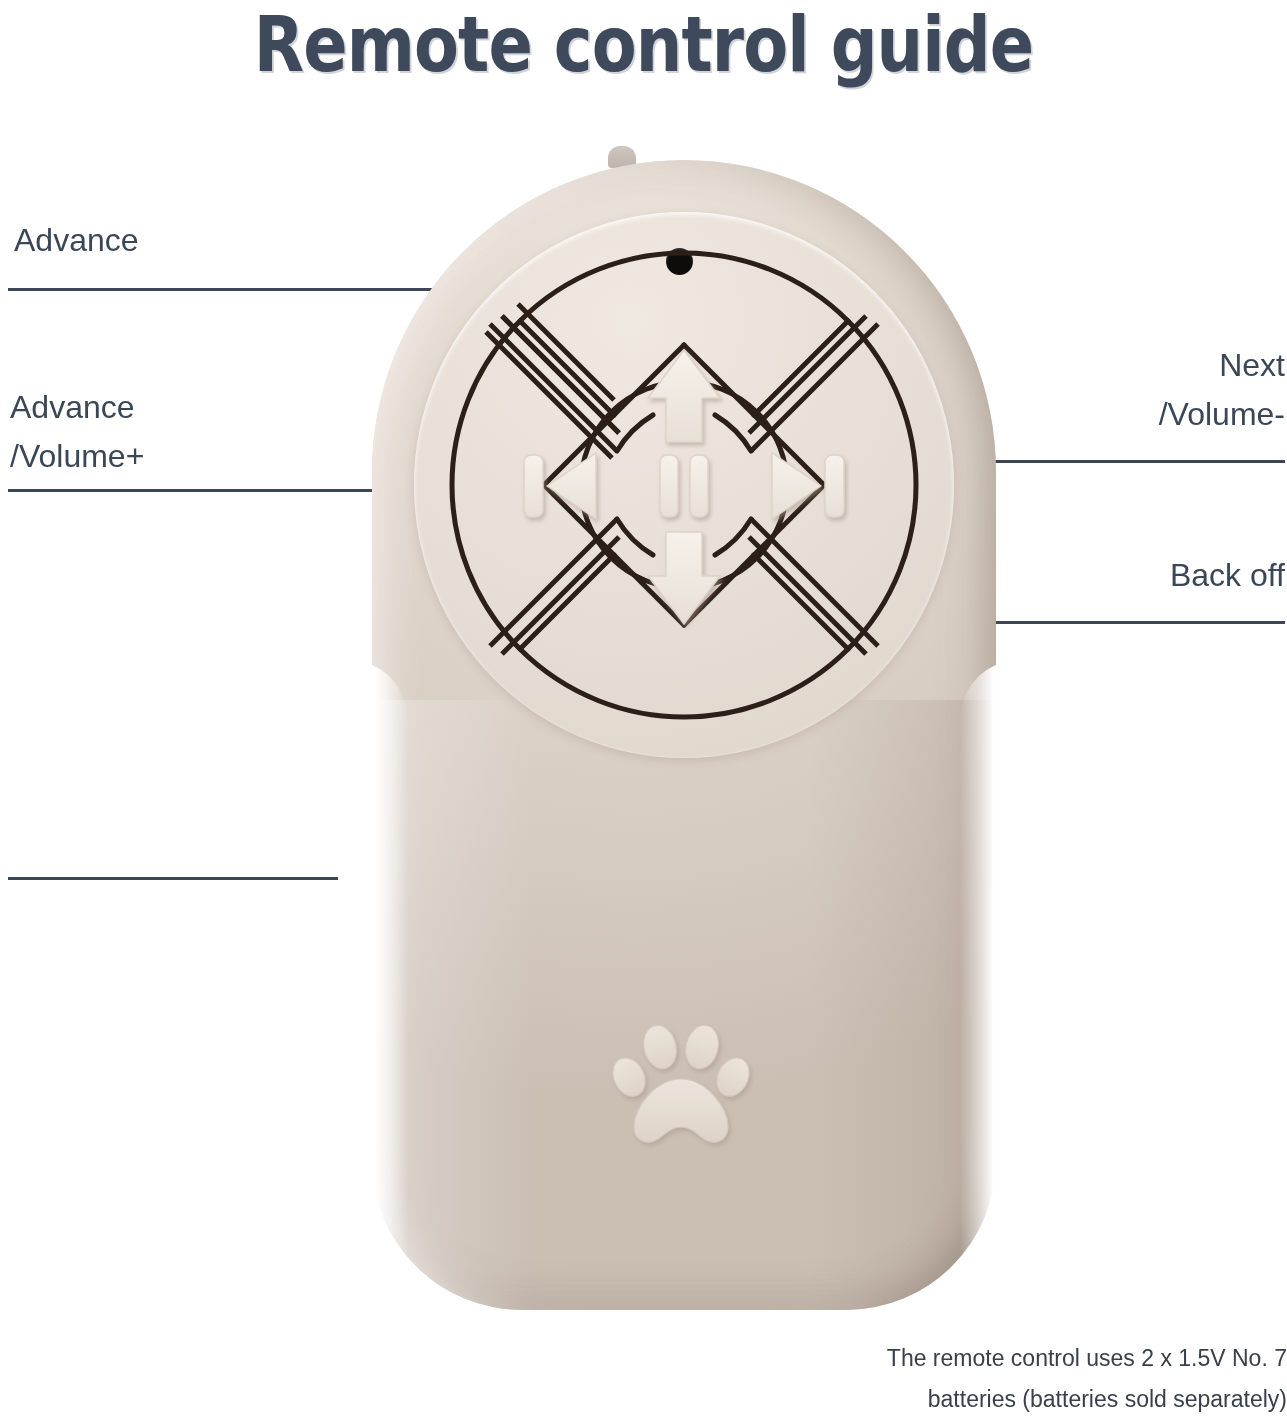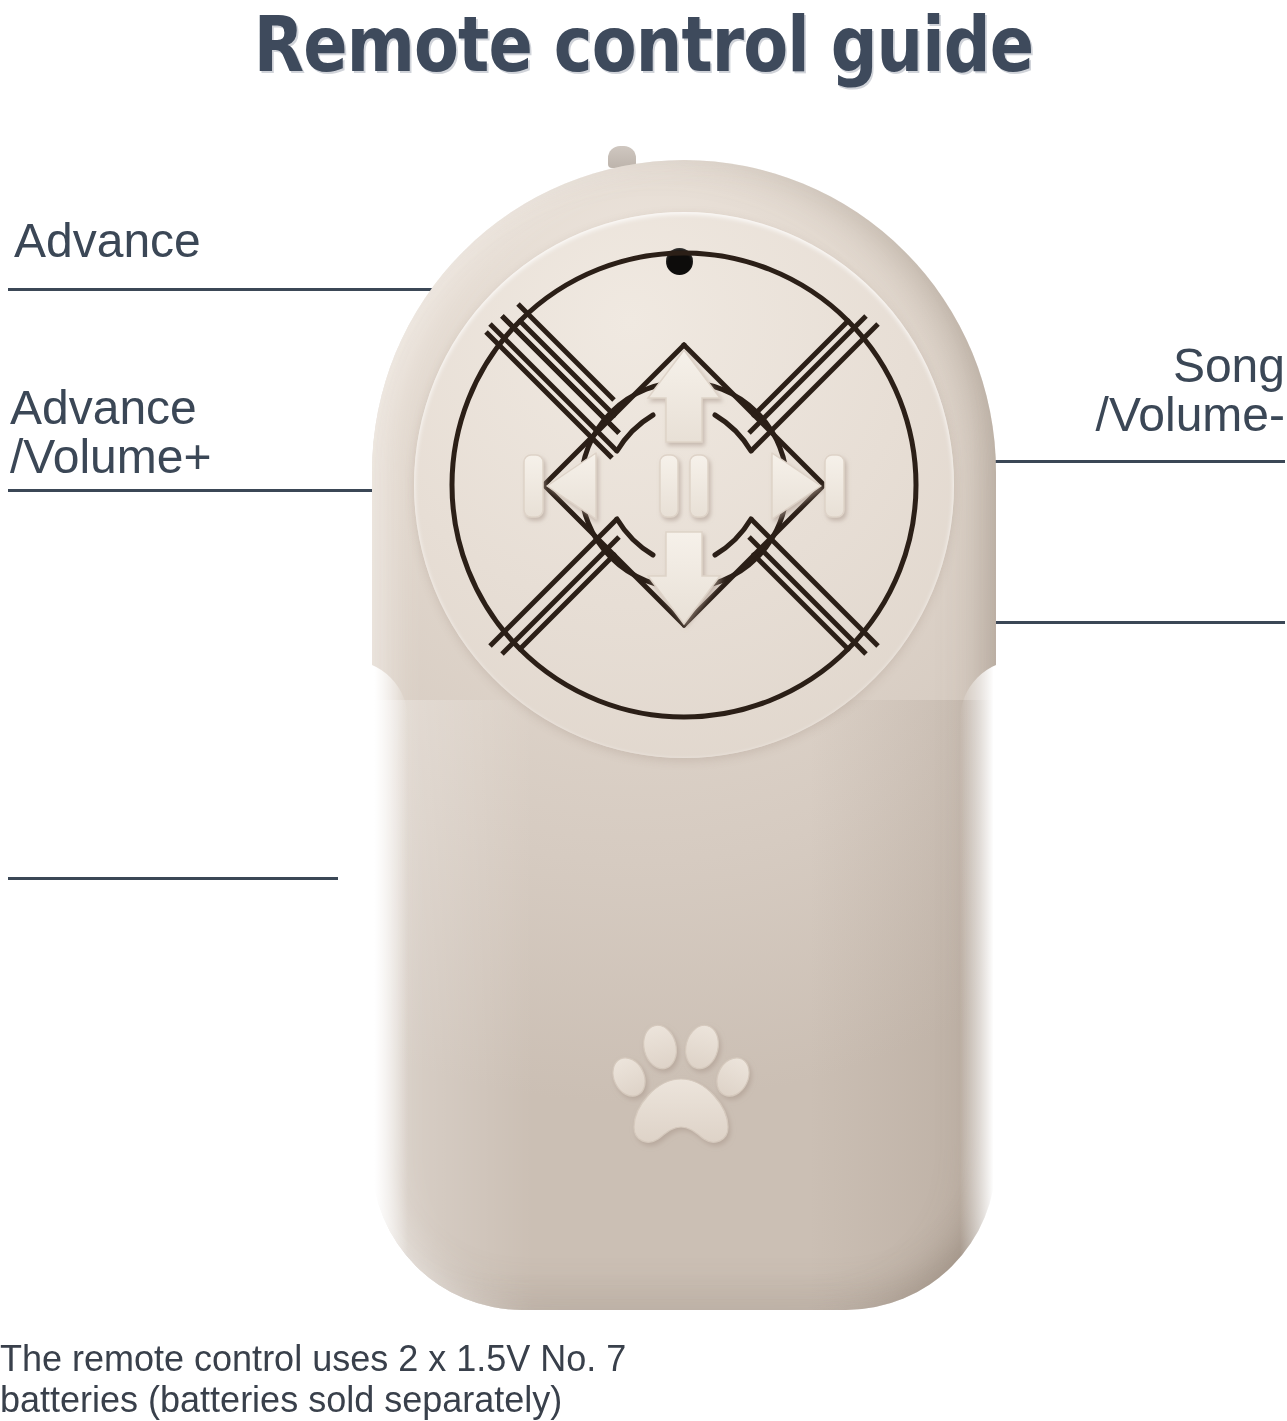--- a/index.html
+++ b/index.html
@@ -14,21 +14,21 @@
     font-family:"DejaVu Sans","Liberation Sans",sans-serif;
     font-weight:bold;font-size:76px;letter-spacing:-1px;
     color:#3e4a5c;line-height:86px;
     transform:scaleX(0.86);transform-origin:50% 50%;
     text-shadow:2px 2px 0 rgba(120,130,145,.35);
     white-space:nowrap;
   }
 
   
   .label{
-    position:absolute;color:#3b4756;font-size:48px;line-height:49px;
+    position:absolute;color:#3b4756;font-size:32px;line-height:49px;
     font-family:"Liberation Sans","DejaVu Sans",sans-serif;
     white-space:pre-line;letter-spacing:0px;
   }
   .label.right{text-align:right;}
 
   
   .lead{position:absolute;background:#3b4756;}
   .lead.h{height:3px;}
   .lead.v{width:3px;}
   .dot{position:absolute;width:11px;height:11px;border-radius:50%;
@@ -79,22 +79,22 @@
       background:#0d0c0b;box-shadow:inset 0 2px 3px rgba(255,255,255,.18);}
 
   
   #dpad{position:absolute;left:42px;top:52px;width:540px;height:546px;}
 
   
   #paw{position:absolute;left:238px;top:855px;width:150px;height:138px;}
 
   
   .caption{
-    position:absolute;left:0;top:1338px;width:1287px;text-align:left;
-    color:#39404b;font-size:36px;line-height:41px;
+    position:absolute;left:0;top:1338px;width:1287px;text-align:right;
+    color:#39404b;font-size:23px;line-height:41px;
     font-family:"Liberation Sans","DejaVu Sans",sans-serif;
     white-space:pre-line;
   }
 </style>
 </head>
 <body>
 
 <div id="stage">
 
   <div class="title">Remote control guide</div>
@@ -105,25 +105,26 @@
 
   <div class="label" style="left:10px;top:383px;">Advance
 /Volume+</div>
   <div class="lead h" style="left:8px;top:489px;width:488px;"></div>
   <div class="dot" style="left:487px;top:485px;"></div>
 
   <div class="lead h" style="left:8px;top:877px;width:650px;"></div>
   <div class="lead v" style="left:655px;top:500px;height:380px;"></div>
   <div class="dot" style="left:651px;top:496px;"></div>
 
-  <div class="label right" style="left:887px;top:341px;width:398px;">Song
+  <div class="label right" style="left:887px;top:341px;width:398px;">Next
 /Volume-</div>
   <div class="lead h" style="left:888px;top:460px;width:397px;"></div>
   <div class="dot" style="left:884px;top:456px;"></div>
 
+  <div class="label right" style="left:887px;top:551px;width:398px;">Back off</div>
   <div class="lead h" style="left:766px;top:621px;width:519px;"></div>
   <div class="dot" style="left:762px;top:617px;"></div>
 
   <div id="remote">
 
     <div class="nub"></div>
     <div class="body"></div>
     <div class="taper l"></div>
     <div class="taper r"></div>
 

